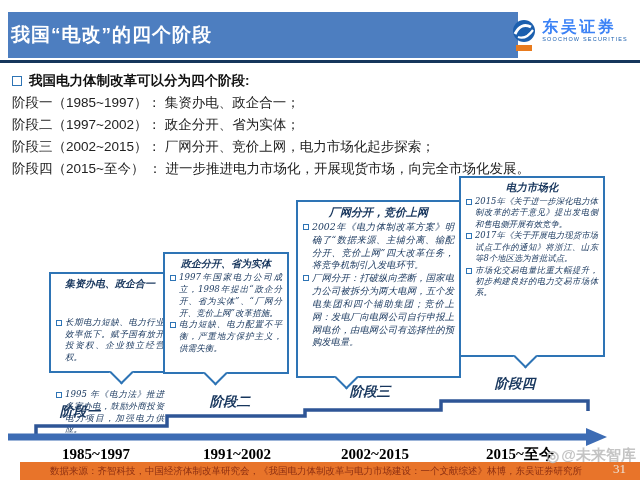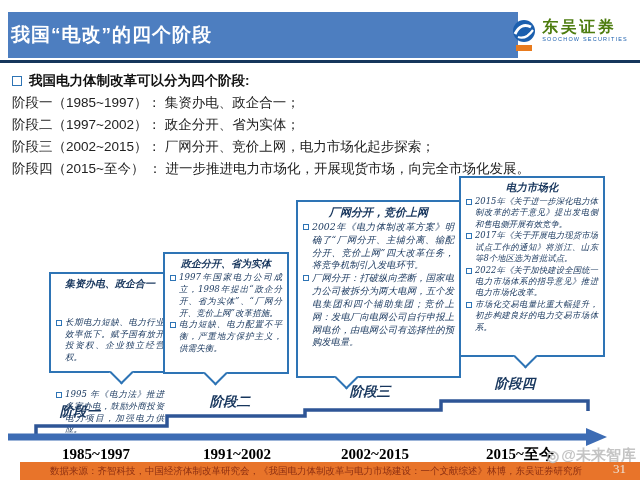--- a/index.html
+++ b/index.html
@@ -7,21 +7,21 @@
          font-family:"Liberation Sans",sans-serif;}
   
   .header-bar{position:absolute;left:8px;top:12px;width:510px;height:46px;background:#4d7ec0;}
   .header-title{color:#ffffff;font-size:19px;font-weight:bold;line-height:46px;padding-left:3px;
                 letter-spacing:1px;}
   .header-divider{position:absolute;left:0;top:60px;width:640px;height:3px;background:#16365c;}
   .logo{position:absolute;right:12px;top:18px;display:flex;align-items:flex-start;gap:5px;}
   .logo-icon-wrap{display:flex;flex-direction:column;align-items:center;gap:1px;}
   .logo-badge{width:16px;height:6px;background:#e87b1e;}
   .logo-text{display:flex;flex-direction:column;}
-  .logo-cn{color:#4d7c0f;font-size:16px;font-weight:bold;letter-spacing:2.5px;line-height:18px;}
+  .logo-cn{color:#3b82f6;font-size:16px;font-weight:bold;letter-spacing:2.5px;line-height:18px;}
   .logo-en{color:#1b5fae;font-size:5.5px;letter-spacing:1.2px;line-height:7px;}
   
   .intro{position:absolute;left:12px;top:70px;width:616px;}
   .intro-heading{display:flex;align-items:center;gap:7px;height:22px;font-size:13.5px;
                  font-weight:bold;color:#111111;}
   .sq-big{width:8px;height:8px;border:1.5px solid #2e74b5;flex:0 0 auto;}
   .intro-line{height:22px;line-height:22px;font-size:13.5px;color:#222222;}
   
   .callout{position:absolute;background:#ffffff;border:2px solid #2e74b5;box-sizing:border-box;
            padding:3px 5px 2px 5px;}
@@ -109,32 +109,31 @@
     <ul>
       <li><span class="sq-sm"></span><span>1997年国家电力公司成立，1998年提出“政企分开、省为实体”、“厂网分开、竞价上网”改革措施。</span></li>
       <li><span class="sq-sm"></span><span>电力短缺、电力配置不平衡，严重地方保护主义，供需失衡。</span></li>
     </ul>
     <div class="pointer" style="left:42px"></div>
   </div>
 
   <div class="callout" id="box3">
     <div class="callout-title">厂网分开，竞价上网</div>
     <ul>
-      <li><span class="sq-sm"></span><span>2002年《电力体制改革方案》明确了“厂网分开、主辅分离、输配分开、竞价上网”四大改革任务，将竞争机制引入发电环节。</span></li>
+      <li><span class="sq-sm"></span><span>2002年《电力体制改革方案》明确了“数据来源、主辅分离、输配分开、竞价上网”四大改革任务，将竞争机制引入发电环节。</span></li>
       <li><span class="sq-sm"></span><span>厂网分开：打破纵向垄断，国家电力公司被拆分为两大电网，五个发电集团和四个辅助集团；竞价上网：发电厂向电网公司自行申报上网电价，由电网公司有选择性的预购发电量。</span></li>
     </ul>
     <div class="pointer" style="left:40px"></div>
   </div>
 
   <div class="callout" id="box4">
     <div class="callout-title">电力市场化</div>
     <ul>
       <li><span class="sq-sm"></span><span>2015年《关于进一步深化电力体制改革的若干意见》提出发电侧和售电侧开展有效竞争。</span></li>
       <li><span class="sq-sm"></span><span>2017年《关于开展电力现货市场试点工作的通知》将浙江、山东等8个地区选为首批试点。</span></li>
-      <li><span class="sq-sm"></span><span>2022年《关于加快建设全国统一电力市场体系的指导意见》推进电力市场化改革。</span></li>
       <li><span class="sq-sm"></span><span>市场化交易电量比重大幅提升，初步构建良好的电力交易市场体系。</span></li>
     </ul>
     <div class="pointer" style="left:56px"></div>
   </div>
 
   <svg class="timeline-svg" width="640" height="58" viewBox="0 0 640 58">
     <polyline points="36,45 36,31 167,31 167,21 305,21 305,15 441,15 441,6 588,6 588,16" fill="none" stroke="#2e5596" stroke-width="3.5"></polyline>
     <line x1="8" y1="42" x2="586" y2="42" stroke="#3d6cb4" stroke-width="7"></line>
     <polygon points="586,33 607,42 586,51" fill="#3d6cb4"></polygon>
   </svg>

